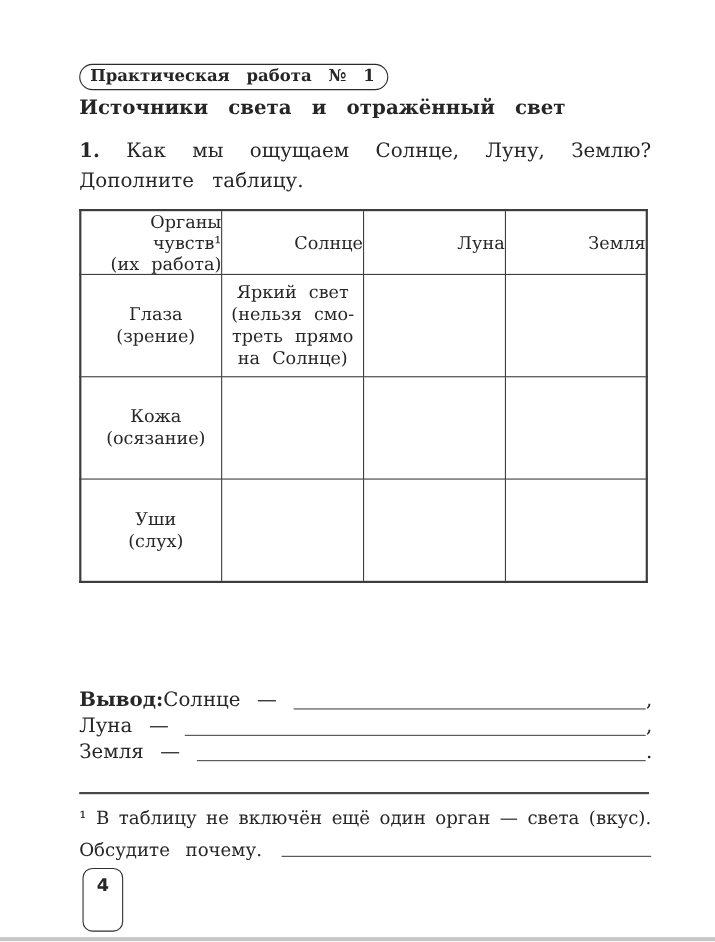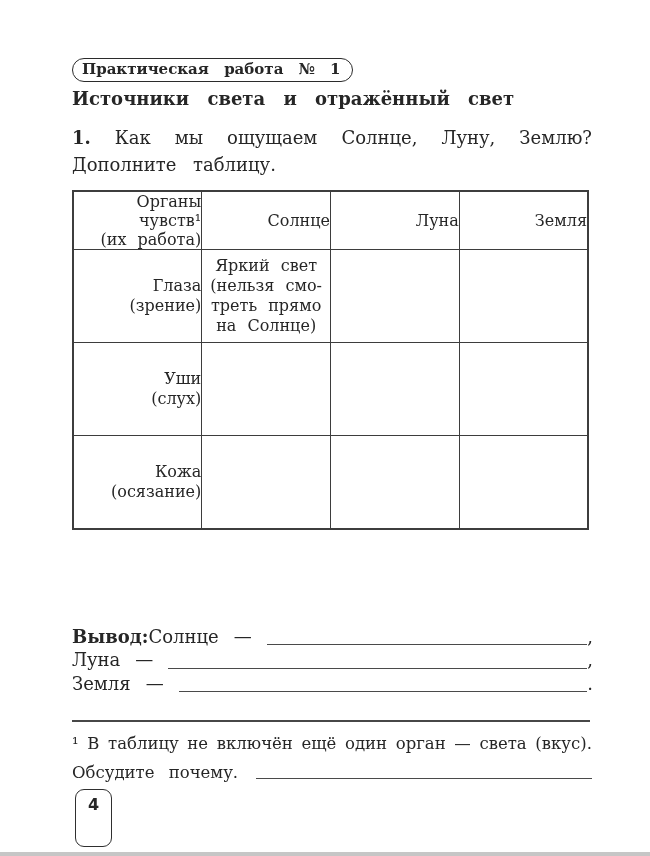--- a/index.html
+++ b/index.html
@@ -70,21 +70,21 @@
     font-weight: normal;
     text-align: right;
     line-height: 19px;
   }
   .senses-table td {
     height: 92px;
     text-align: center;
     line-height: 20px;
   }
   .senses-table td.organ {
-    text-align: right;
+    text-align: center;
     padding-left: 8px;
   }
   .senses-table col { width: 25%; }
 
   
   .conclusion { position: absolute; left: 72px; top: 626px; width: 521px; font-size: 18px; }
   .c-line { display: flex; align-items: baseline; height: 23.4px; }
   .c-label { font-weight: bold; margin-right: 0; }
   .c-name { margin-right: 15px; word-spacing: 10px; }
   .c-dash { margin-right: 15px; }
@@ -167,29 +167,29 @@
         <td class="organ">Глаза
 (зрение)</td>
         <td>Яркий свет
 (нельзя смо-
 треть прямо
 на Солнце)</td>
         <td></td>
         <td></td>
       </tr>
       <tr>
+        <td class="organ">Кожа
+(осязание)</td>
+        <td></td>
+        <td></td>
+        <td></td>
+      </tr>
+      <tr>
         <td class="organ">Уши
 (слух)</td>
-        <td></td>
-        <td></td>
-        <td></td>
-      </tr>
-      <tr>
-        <td class="organ">Кожа
-(осязание)</td>
         <td></td>
         <td></td>
         <td></td>
       </tr>
     </tbody>
   </table>
 
   <div class="conclusion">
     <div class="c-line">
       <span class="c-label">Вывод:</span>

